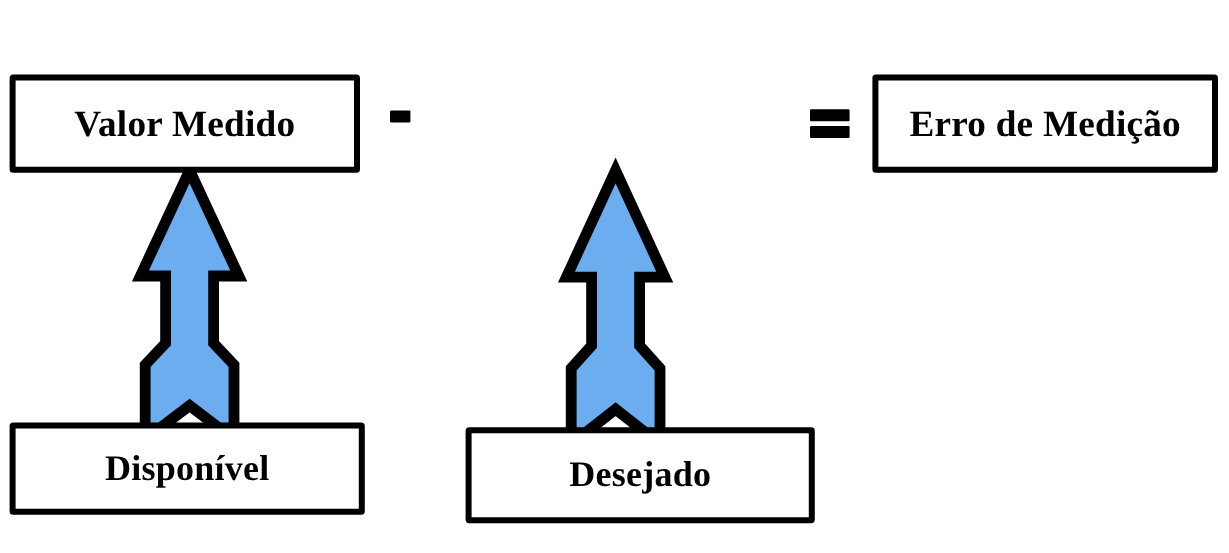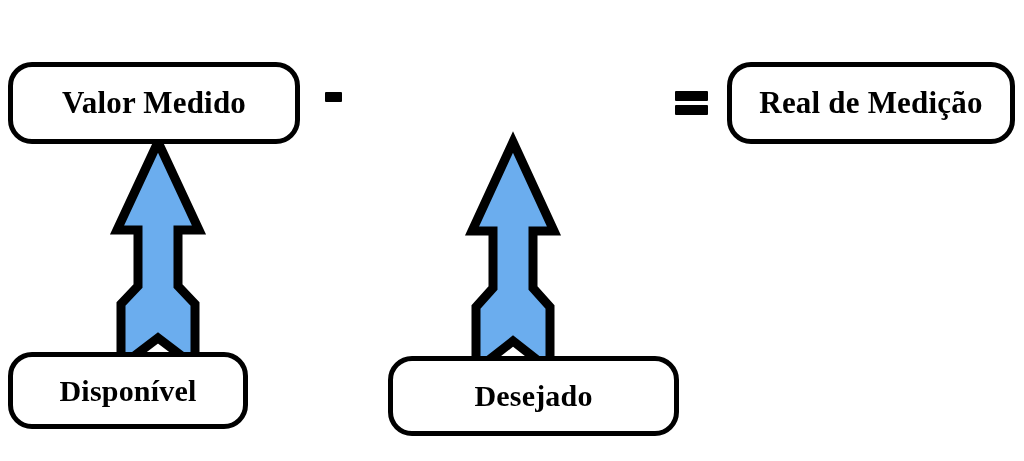--- a/index.html
+++ b/index.html
@@ -14,21 +14,21 @@
     background: #ffffff;
     overflow: hidden;
     font-family: "Liberation Serif", "DejaVu Serif", serif;
   }
 
   .node-box {
     position: absolute;
     box-sizing: border-box;
     background: #ffffff;
     border: 5px solid #000000;
-    border-radius: 24px;
+    border-radius: 3px;
     display: flex;
     align-items: center;
     justify-content: center;
     z-index: 3;
   }
   .node-label {
     font-family: "Liberation Serif", "DejaVu Serif", serif;
     font-weight: bold;
     color: #000000;
     white-space: nowrap;
@@ -38,21 +38,21 @@
   
   #box-measured { left: 8px;   top: 62px;  width: 292px; height: 82px; }
   #box-real     { left: 364px; top: 62px;  width: 291px; height: 82px; }
   #box-error    { left: 727px; top: 62px;  width: 288px; height: 82px; }
 
   #box-measured .node-label { font-size: 31px; }
   #box-real     .node-label { font-size: 31px; }
   #box-error    .node-label { font-size: 31px; }
 
   
-  #box-available { left: 8px;   top: 352px; width: 240px; height: 77px; justify-content: center; }
+  #box-available { left: 8px;   top: 352px; width: 296px; height: 77px; justify-content: center; }
   #box-desired   { left: 364px; top: 356px; width: 291px; height: 80px; margin-left: 24px; }
 
   #box-available .node-label { font-size: 30px; }
   #box-desired   .node-label { font-size: 30px; }
 
   
   .operator {
     position: absolute;
     z-index: 4;
     color: #000000;
@@ -91,21 +91,21 @@
     <span class="op-bar"></span>
   </div>
 
 
   <div class="operator" id="op-equals">
     <span class="op-bar bar-top"></span>
     <span class="op-bar bar-bottom"></span>
   </div>
 
   <div class="node-box" id="box-error">
-    <span class="node-label">Real de Medição</span>
+    <span class="node-label">Erro de Medição</span>
   </div>
 
   <div class="arrow-wrap" id="arrow-available">
     <svg viewBox="0 0 116 234" preserveAspectRatio="none" aria-hidden="true">
       <path d="M 58 4
                L 99 92
                L 78 92
                L 78 148
                L 95 166
                L 95 228

